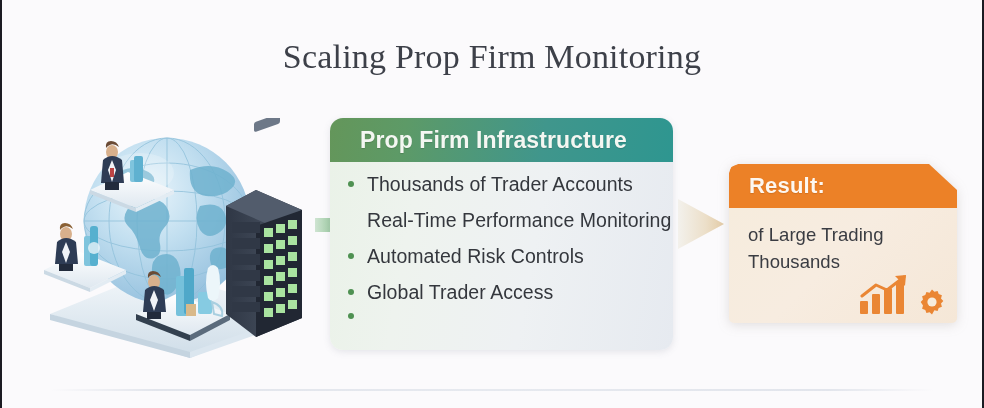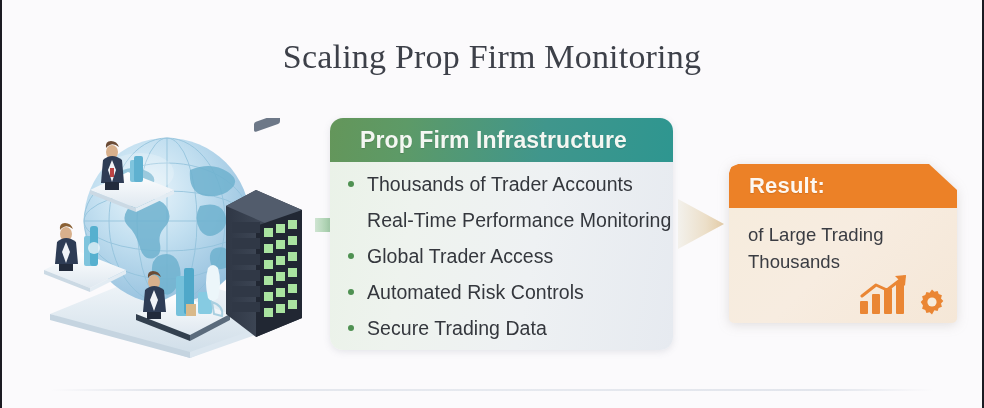--- a/index.html
+++ b/index.html
@@ -303,29 +303,28 @@
         <li>
           <span class="bullet"></span>
           <span class="btxt">Thousands of Trader Accounts</span>
         </li>
         <li>
           <span class="bullet hidden"></span>
           <span class="btxt">Real-Time Performance Monitoring</span>
         </li>
         <li>
           <span class="bullet"></span>
+          <span class="btxt">Automated Risk Controls</span>
+        </li>
+        <li>
+          <span class="bullet"></span>
           <span class="btxt">Global Trader Access</span>
         </li>
         <li>
           <span class="bullet"></span>
-          <span class="btxt">Automated Risk Controls</span>
-        </li>
-        <li>
-          <span class="bullet"></span>
-          <span class="btxt">Secure Trading Data</span>
         </li>
       </ul>
     </div>
   </div>
 
   <div class="arrow-tan">
     <svg viewBox="0 0 52 50" xmlns="http://www.w3.org/2000/svg">
       <defs>
         <linearGradient id="at" x1="0" y1="0" x2="1" y2="0">
           <stop offset="0%" stop-color="#f3f1ec"></stop>

